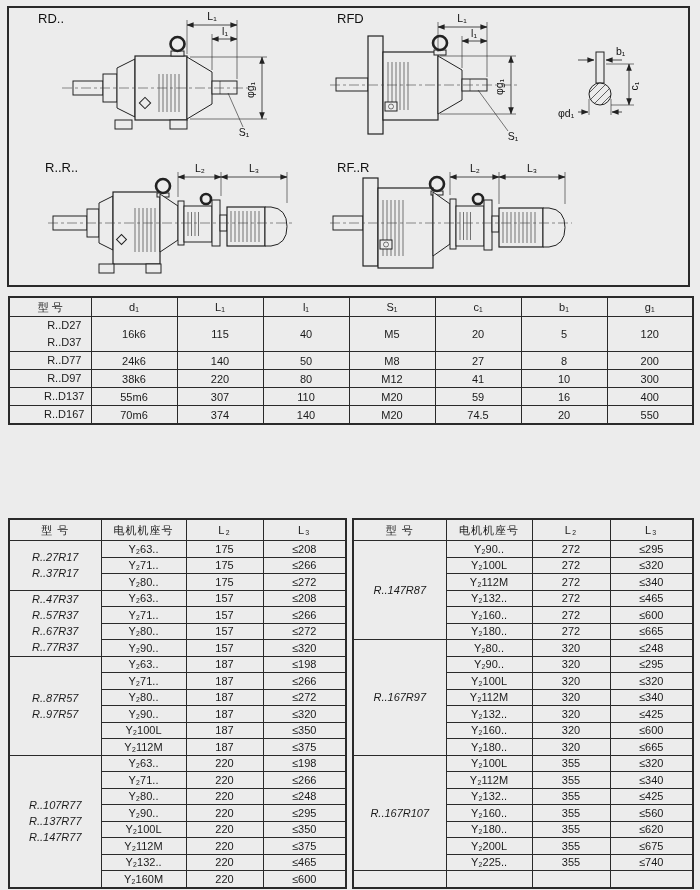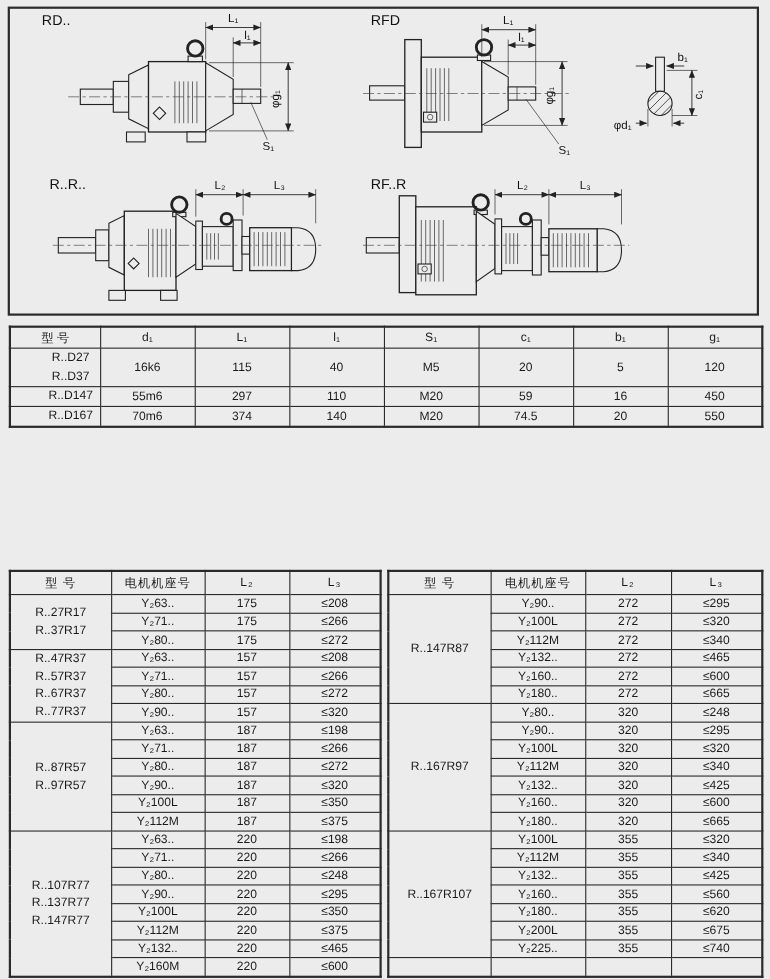--- a/index.html
+++ b/index.html
@@ -35,21 +35,21 @@
         font-size:11px;font-weight:normal;padding:0;overflow:hidden;}
   .t1{left:8px;top:296px;width:684px;border:2px solid #2a2a2a;}
   .t1 th{height:18px;}
   .t1 td{height:14px;}
   .t1 .model-cell div{line-height:17px;margin-left:28px;}
   .t2{border:2px solid #2a2a2a;}
   .t2a{left:8px;top:518px;width:337px;}
   .t2b{left:352px;top:518px;width:340px;}
   .t2 th{height:20px;letter-spacing:1px;}
   .t2 td{height:15.5px;}
-  .t2 .model-cell div{line-height:16px;}
+  .t2 .model-cell div{line-height:16px;font-style:italic;}
 </style>
 </head>
 <body>
 
 <div class="page">
 
   <div class="drawing-panel">
     <svg width="679" height="277" viewBox="9 8 679 277">
       <defs>
         <marker id="ar" viewBox="0 0 10 8" refX="9.5" refY="4" markerWidth="9" markerHeight="7" orient="auto-start-reverse">
@@ -309,29 +309,53 @@
           <td>16k6</td>
           <td>115</td>
           <td>40</td>
           <td>M5</td>
           <td>20</td>
           <td>5</td>
           <td>120</td>
         </tr>
         <tr>
           <td class="model-cell">
-            <div>R..D147</div>
+            <div>R..D77</div>
+          </td>
+          <td>24k6</td>
+          <td>140</td>
+          <td>50</td>
+          <td>M8</td>
+          <td>27</td>
+          <td>8</td>
+          <td>200</td>
+        </tr>
+        <tr>
+          <td class="model-cell">
+            <div>R..D97</div>
+          </td>
+          <td>38k6</td>
+          <td>220</td>
+          <td>80</td>
+          <td>M12</td>
+          <td>41</td>
+          <td>10</td>
+          <td>300</td>
+        </tr>
+        <tr>
+          <td class="model-cell">
+            <div>R..D137</div>
           </td>
           <td>55m6</td>
-          <td>297</td>
+          <td>307</td>
           <td>110</td>
           <td>M20</td>
           <td>59</td>
           <td>16</td>
-          <td>450</td>
+          <td>400</td>
         </tr>
         <tr>
           <td class="model-cell">
             <div>R..D167</div>
           </td>
           <td>70m6</td>
           <td>374</td>
           <td>140</td>
           <td>M20</td>
           <td>74.5</td>

